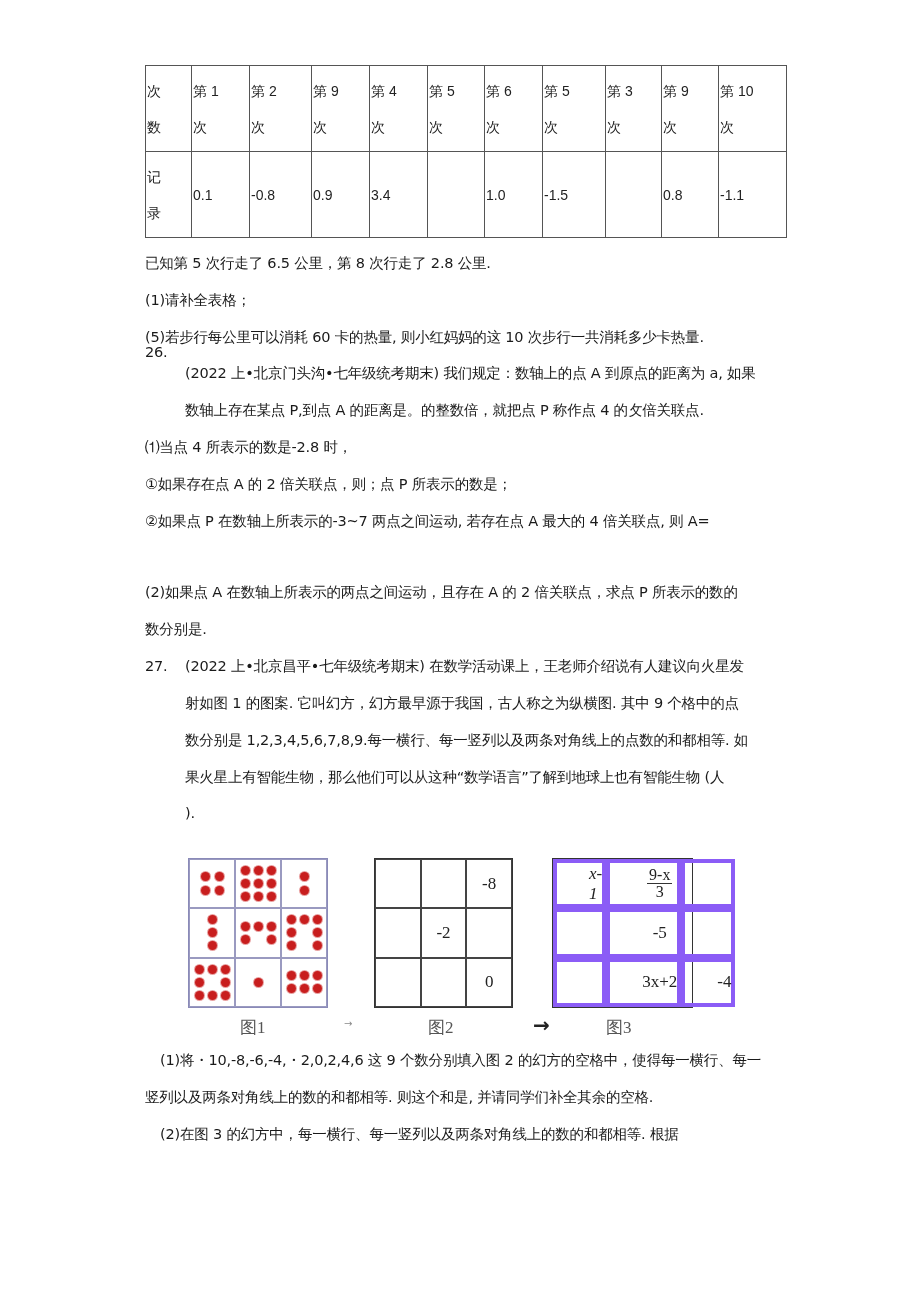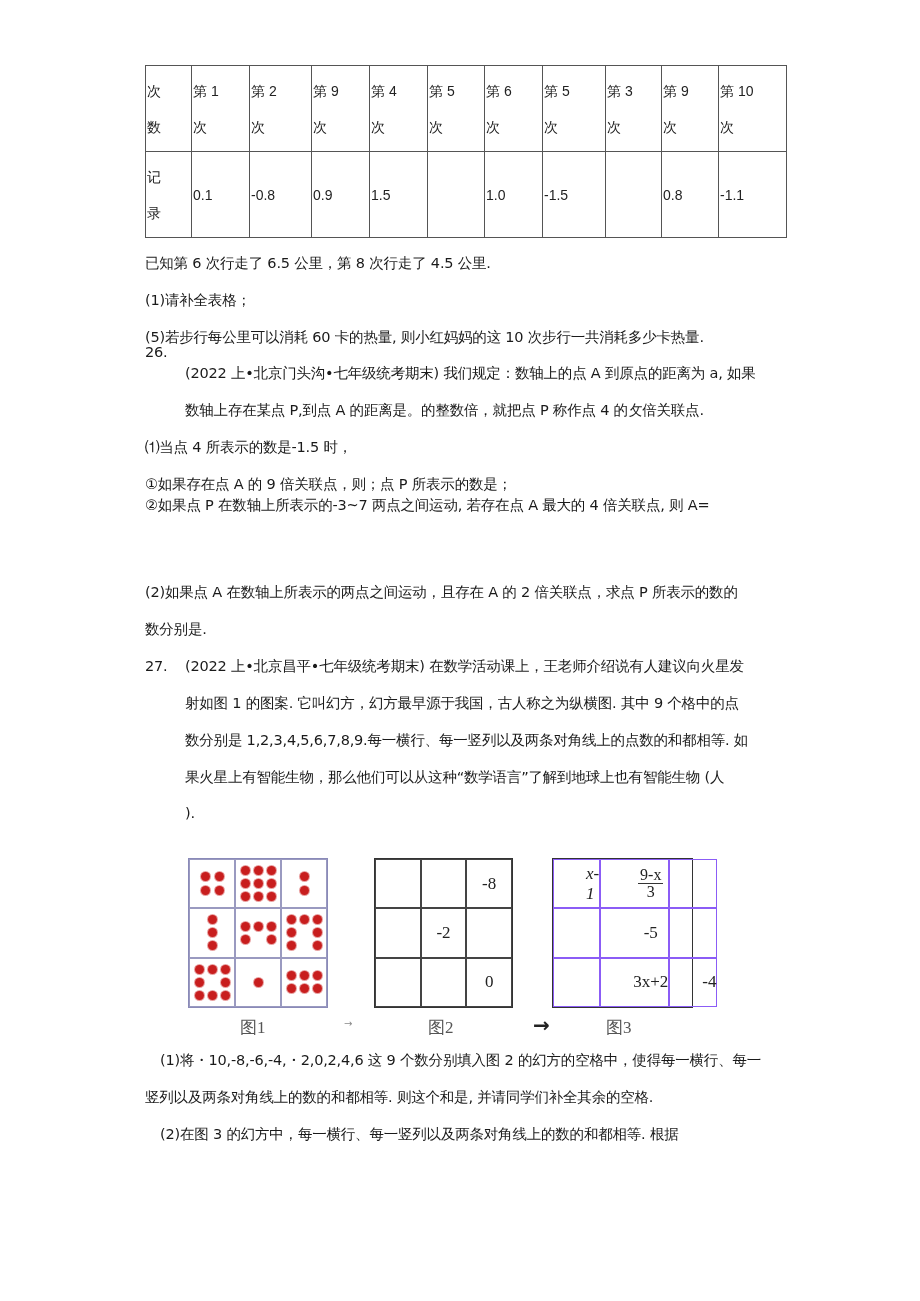--- a/index.html
+++ b/index.html
@@ -19,21 +19,21 @@
   
   .sq { position:absolute; display:grid; grid-template-columns:repeat(3,1fr);
         grid-template-rows:repeat(3,1fr); }
   .sq .c { position:relative; display:flex; align-items:center; justify-content:center;
            font-family:"Liberation Serif","DejaVu Serif",serif; font-size:17px; color:#222; }
   .fig1 { left:188px; top:858px; width:140px; height:150px; border:1.5px solid #8a8ab8; box-sizing:border-box; }
   .fig1 .c { border:1px solid #9a9ac0; }
   .fig2 { left:374px; top:858px; width:139px; height:150px; border:1.5px solid #333; box-sizing:border-box; }
   .fig2 .c { border:1px solid #444; }
   .fig3 { left:552px; top:858px; width:141px; height:150px; border:1.5px solid #333; box-sizing:border-box; }
-  .fig3 .c { border:1px solid #8b5cf6;padding-left:32px; }
+  .fig3 .c { border:4px solid #8b5cf6;padding-left:32px; }
   .dots { display:grid; gap:5px; }
   .dot { width:9px; height:9px; border-radius:50%; background:#c81e1e; box-shadow:0 0 0 1px #e8a0a0; }
   .frac { display:inline-flex; flex-direction:column; align-items:center; line-height:16px; font-size:16px; }
   .frac .num { border-bottom:1px solid #333; padding:0 2px; }
   .cap { position:absolute; top:1016px; font-family:"Liberation Serif","DejaVu Serif",serif; font-size:17px; color:#555; }
   .arrow { position:absolute; font-size:16px; color:#222; }
 </style>
 </head>
 <body>
 
@@ -86,41 +86,41 @@
         </td>
   </tr>
   <tr class="val">
     <td>
       <span class="two">记</span>
       <span class="two">录</span>
     </td>
     <td>0.1</td>
     <td>-0.8</td>
     <td>0.9</td>
-    <td>1.5</td>
+    <td>3.4</td>
     <td></td>
     <td>1.0</td>
     <td>-1.5</td>
     <td></td>
     <td>0.8</td>
     <td>-1.1</td>
   </tr>
 </tbody>
   </table>
 
-<div class="abs txt" style="left:145px;top:253px">已知第 6 次行走了 6.5 公里，第 8 次行走了 4.5 公里.</div>
+<div class="abs txt" style="left:145px;top:253px">已知第 5 次行走了 6.5 公里，第 8 次行走了 2.8 公里.</div>
 <div class="abs txt" style="left:145px;top:290px">(1)请补全表格；</div>
 <div class="abs txt" style="left:145px;top:327px">(5)若步行每公里可以消耗 60 卡的热量, 则小红妈妈的这 10 次步行一共消耗多少卡热量.</div>
 
 <div class="abs txt" style="left:145px;top:342px">26.</div>
 <div class="abs txt" style="left:185px;top:363px">(2022 上•北京门头沟•七年级统考期末) 我们规定：数轴上的点 A 到原点的距离为 a, 如果</div>
 <div class="abs txt" style="left:185px;top:400px">数轴上存在某点 P,到点 A 的距离是。的整数倍，就把点 P 称作点 4 的攵倍关联点.</div>
-<div class="abs txt" style="left:145px;top:437px">⑴当点 4 所表示的数是-1.5 时，</div>
-<div class="abs txt" style="left:145px;top:474px">①如果存在点 A 的 9 倍关联点，则；点 P 所表示的数是；</div>
-<div class="abs txt" style="left:145px;top:495px">②如果点 P 在数轴上所表示的-3~7 两点之间运动, 若存在点 A 最大的 4 倍关联点, 则 A=</div>
+<div class="abs txt" style="left:145px;top:437px">⑴当点 4 所表示的数是-2.8 时，</div>
+<div class="abs txt" style="left:145px;top:474px">①如果存在点 A 的 2 倍关联点，则；点 P 所表示的数是；</div>
+<div class="abs txt" style="left:145px;top:511px">②如果点 P 在数轴上所表示的-3~7 两点之间运动, 若存在点 A 最大的 4 倍关联点, 则 A=</div>
 <div class="abs txt" style="left:145px;top:582px">(2)如果点 A 在数轴上所表示的两点之间运动，且存在 A 的 2 倍关联点，求点 P 所表示的数的</div>
 <div class="abs txt" style="left:145px;top:619px">数分别是.</div>
 
 <div class="abs txt" style="left:145px;top:656px">27.</div>
 <div class="abs txt" style="left:185px;top:656px">(2022 上•北京昌平•七年级统考期末) 在数学活动课上，王老师介绍说有人建议向火星发</div>
 <div class="abs txt" style="left:185px;top:693px">射如图 1 的图案. 它叫幻方，幻方最早源于我国，古人称之为纵横图. 其中 9 个格中的点</div>
 <div class="abs txt" style="left:185px;top:730px">数分别是 1,2,3,4,5,6,7,8,9.每一横行、每一竖列以及两条对角线上的点数的和都相等. 如</div>
 <div class="abs txt" style="left:185px;top:767px">果火星上有智能生物，那么他们可以从这种“数学语言”了解到地球上也有智能生物 (人</div>
 <div class="abs txt" style="left:185px;top:803px">).</div>
 

